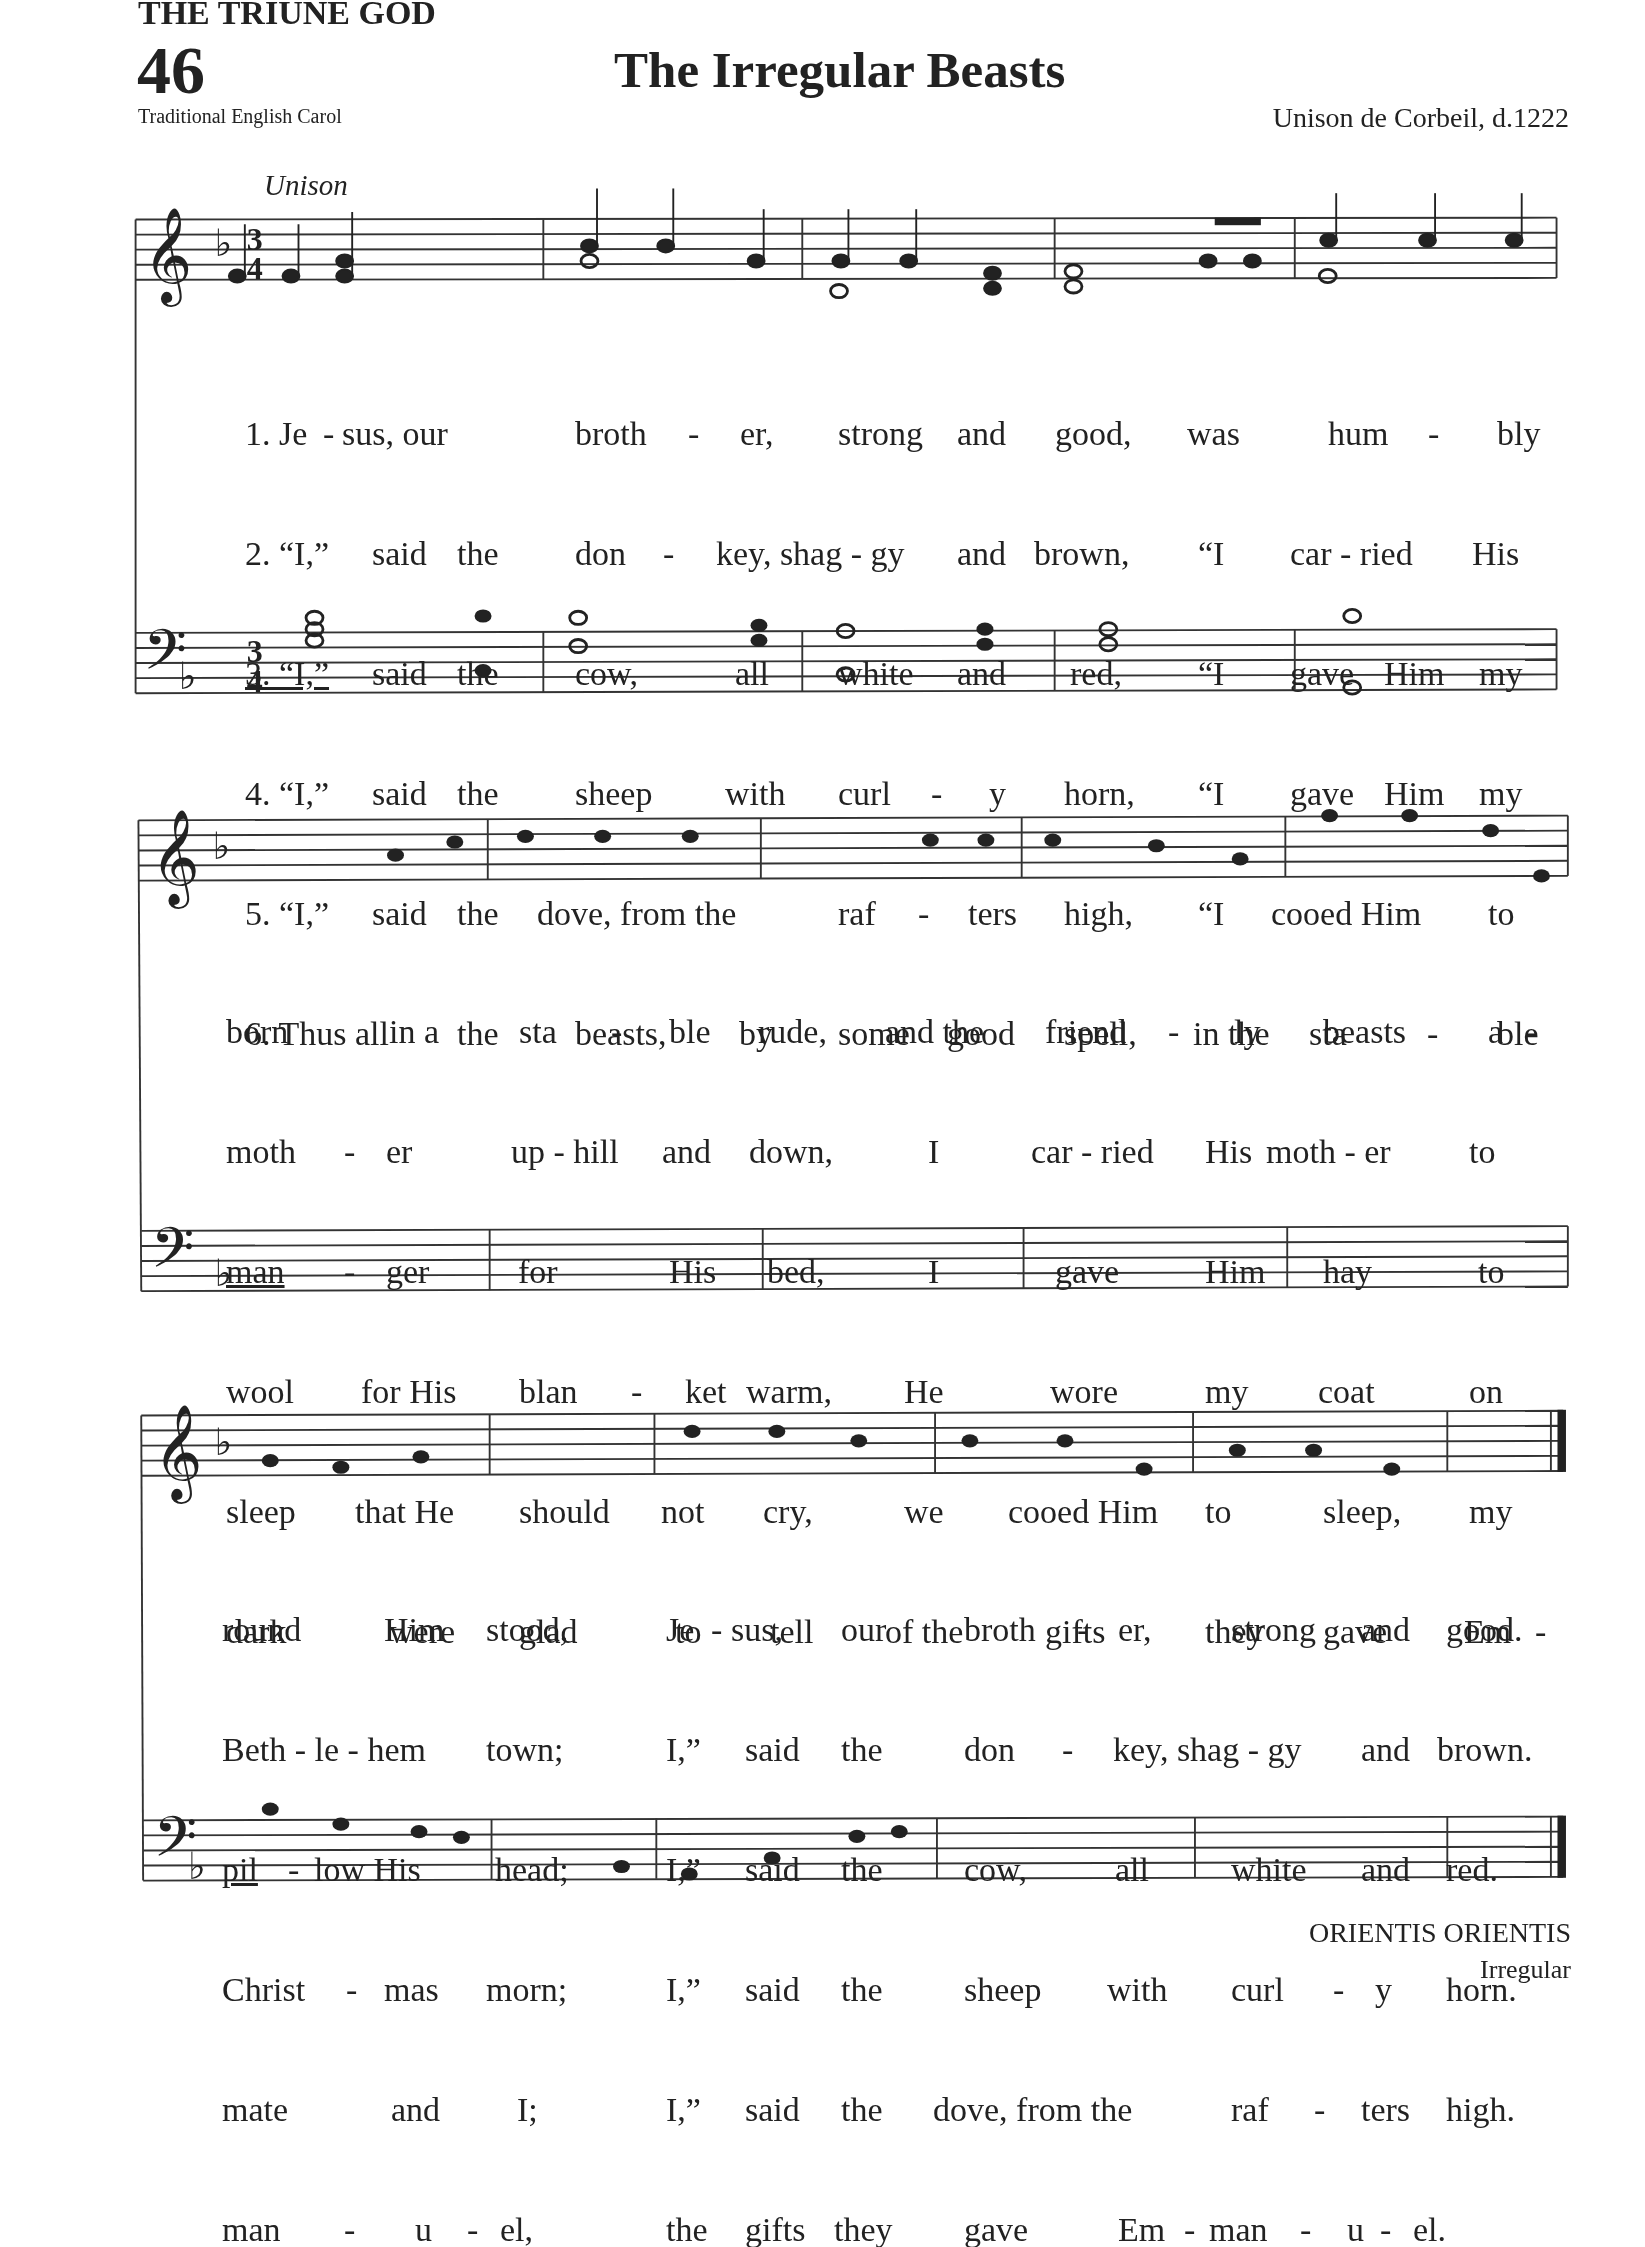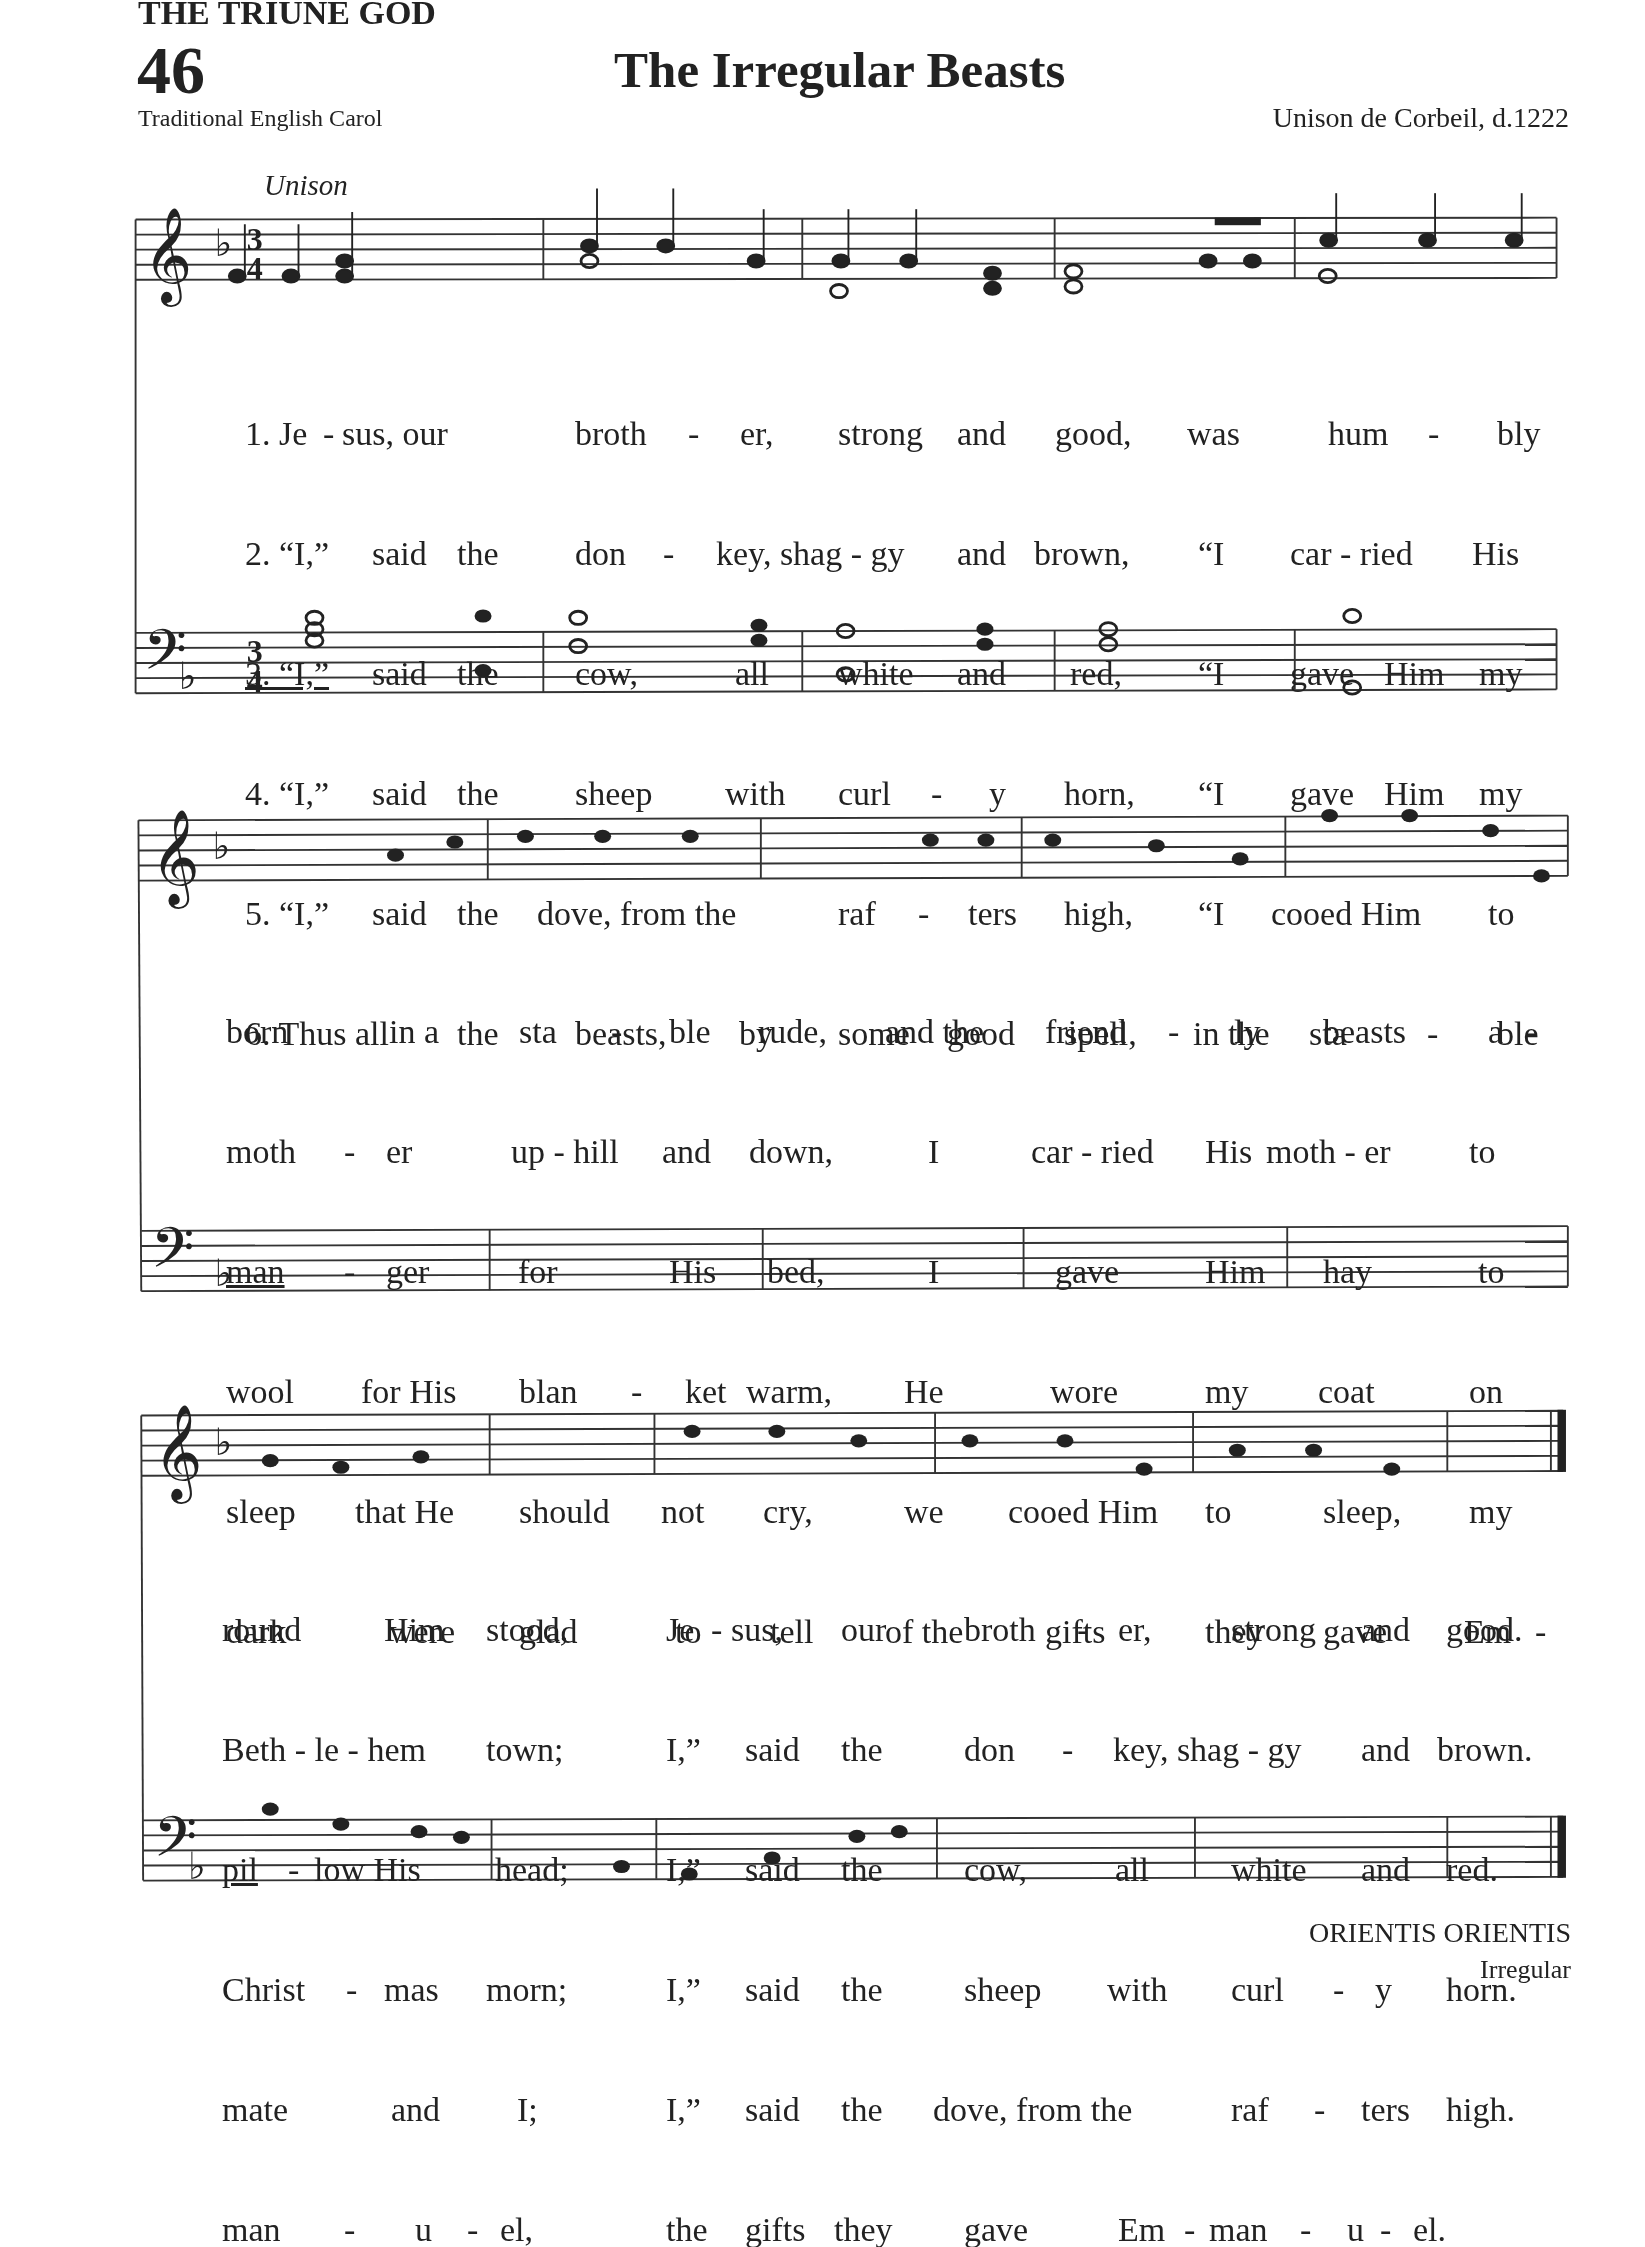--- a/index.html
+++ b/index.html
@@ -1,21 +1,21 @@
 <!DOCTYPE html>
 <html style="font-size:15px"><head>
 <meta charset="utf-8">
 <style>
   html,body{margin:0;padding:0;background:#fff;}
   body{width:1646px;height:2248px;position:relative;overflow:hidden;font-family:"Liberation Serif","DejaVu Serif",serif;color:#222;}
   .abs{position:absolute;white-space:nowrap;}
   .section{left:138px;top:-5.6px;font-size:34px;font-weight:bold;letter-spacing:0px;}
   .num{left:137px;top:36px;font-size:68px;font-weight:bold;line-height:1;}
   .title{left:614px;top:41px;font-size:51px;font-weight:bold;}
-  .credit-l{left:138px;top:105px;font-size:24px;}
+  .credit-l{left:138px;top:105px;font-size:20px;}
   .credit-r{right:77px;top:102px;font-size:28px;}
   .unison{left:264px;top:169px;font-size:29px;font-style:italic;}
   .tune{right:75px;top:1917px;font-size:28px;}
   .meter{right:75px;top:1955px;font-size:26px;}
   svg.music{position:absolute;left:0;top:0;}
   .lyr{position:absolute;font-size:34px;line-height:40px;white-space:pre;}
   .lyr .line{height:40px;position:relative;}
   .lyr .w{position:absolute;top:0;}
 </style>
 </head>

